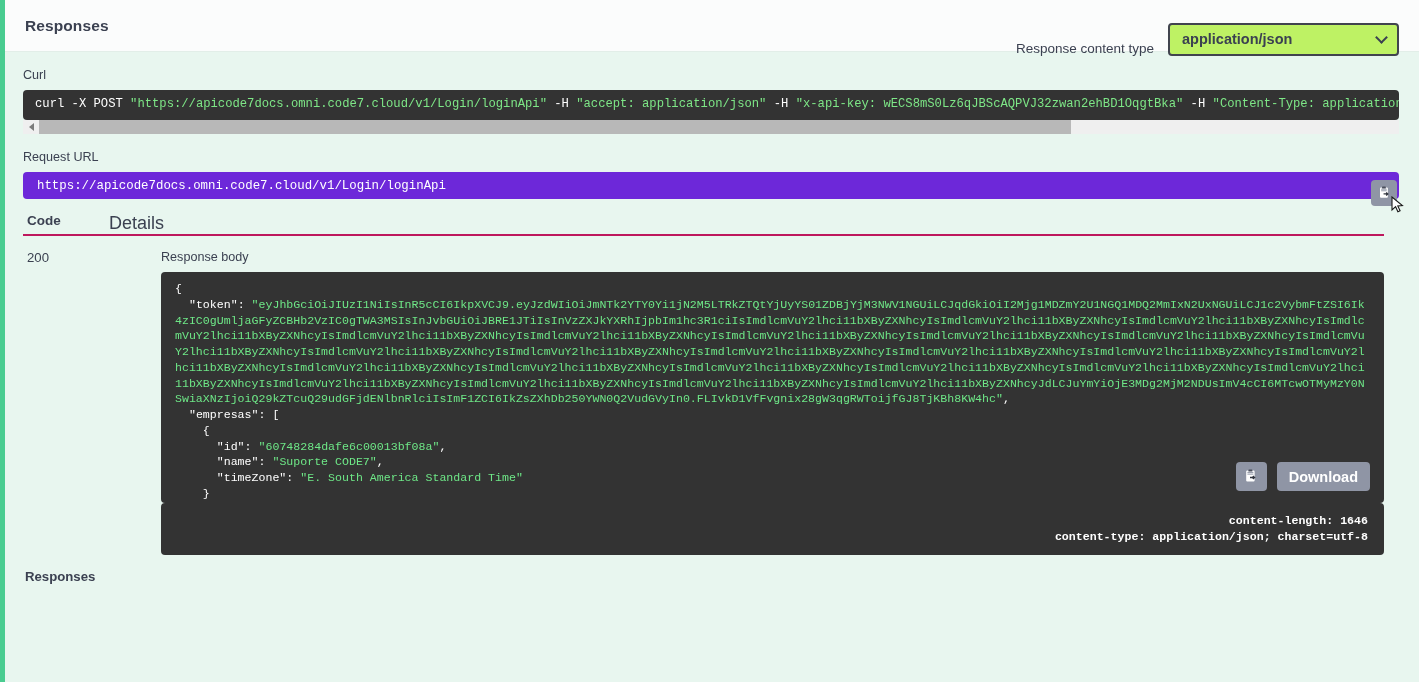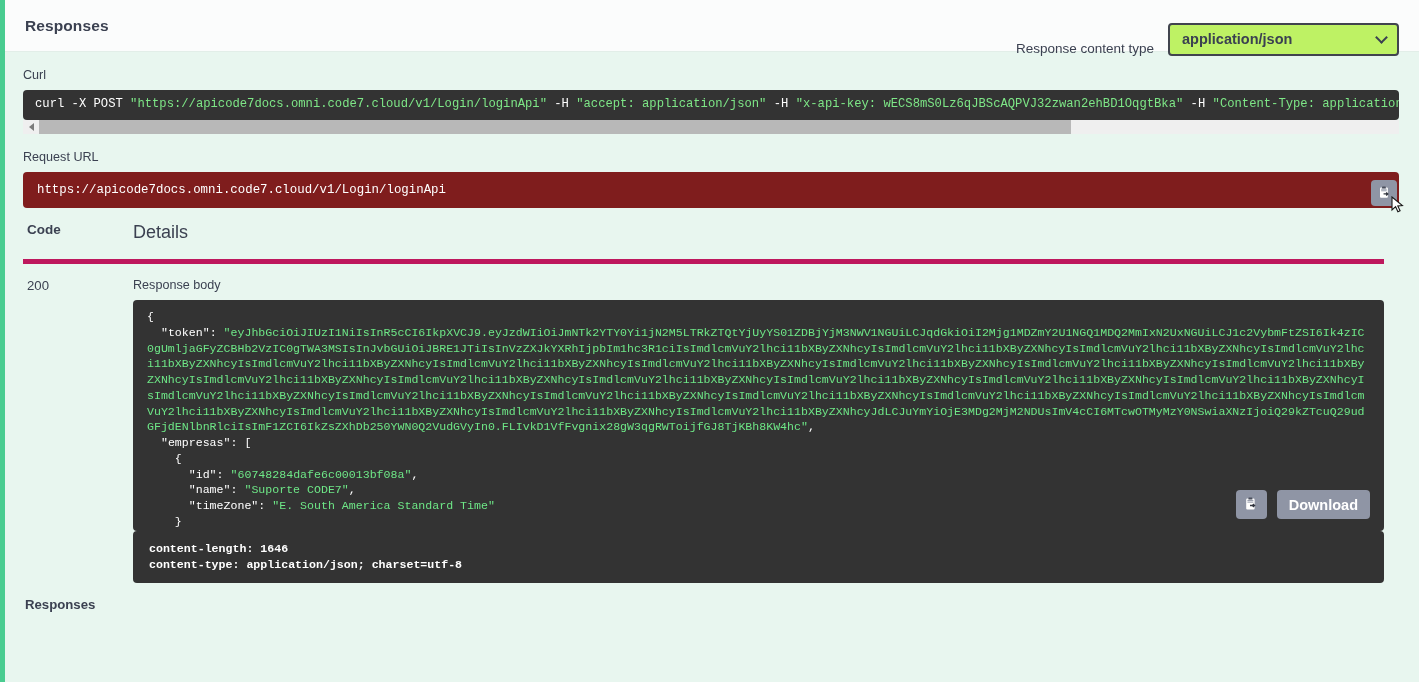--- a/index.html
+++ b/index.html
@@ -129,61 +129,61 @@
     border-right: 5px solid #7b7b7b;
   }
   .hscroll .thumb {
     height: 14px;
     width: 1032px;
     background: #b8b8b8;
   }
   .hscroll .track-rest { flex: 1; background: #efefef; height: 14px; }
 
   .url-block {
-    height: 36px;
+    height: 27px;
     display: flex;
     align-items: center;
     padding: 0 14px;
     font-family: "Liberation Mono", monospace;
     font-size: 12.4px;
     color: #ffffff;
-    background: #7f1d1d;
+    background: #6d28d9;
     border-radius: 4px;
   }
 
   
   .sr-label {
     font-size: 12.6px;
     color: #3b4151;
     margin: 18px 0 0 6px;
   }
   .resp-table {
     margin-top: 14px;
     width: 1361px;
   }
   .resp-thead {
     display: flex;
-    padding-bottom: 16px;
-    border-bottom: 5px solid #be185d;
-    gap: 24px;
+    padding-bottom: 0;
+    border-bottom: 2px solid #be185d;
   }
   .th-code {
     width: 86px;
     font-size: 13.5px;
     font-weight: bold;
     color: #3b4151;
     padding-left: 4px;
   }
   .th-details {
     font-size: 18px;
     color: #3b4151;
   }
   .resp-row {
     display: flex;
     padding-top: 14px;
+    gap: 28px;
   }
   .td-code {
     width: 86px;
     font-size: 13.2px;
     color: #3b4151;
     padding-left: 4px;
   }
   .td-details { flex: 1; padding-left: 24px; }
 
   .sub-label {
@@ -247,20 +247,21 @@
 
   .headers-block {
     background: #333333;
     border-radius: 4px;
     padding: 10px 16px;
     font-family: "Liberation Mono", monospace;
     font-size: 12.2px;
     line-height: 1.45;
     color: #ffffff;
     font-weight: bold;
+    text-align: right;
   }
 
   .bottom-responses {
     font-size: 13.2px;
     font-weight: bold;
     color: #3b4151;
     padding: 14px 0 0 2px;
   }
 
   

